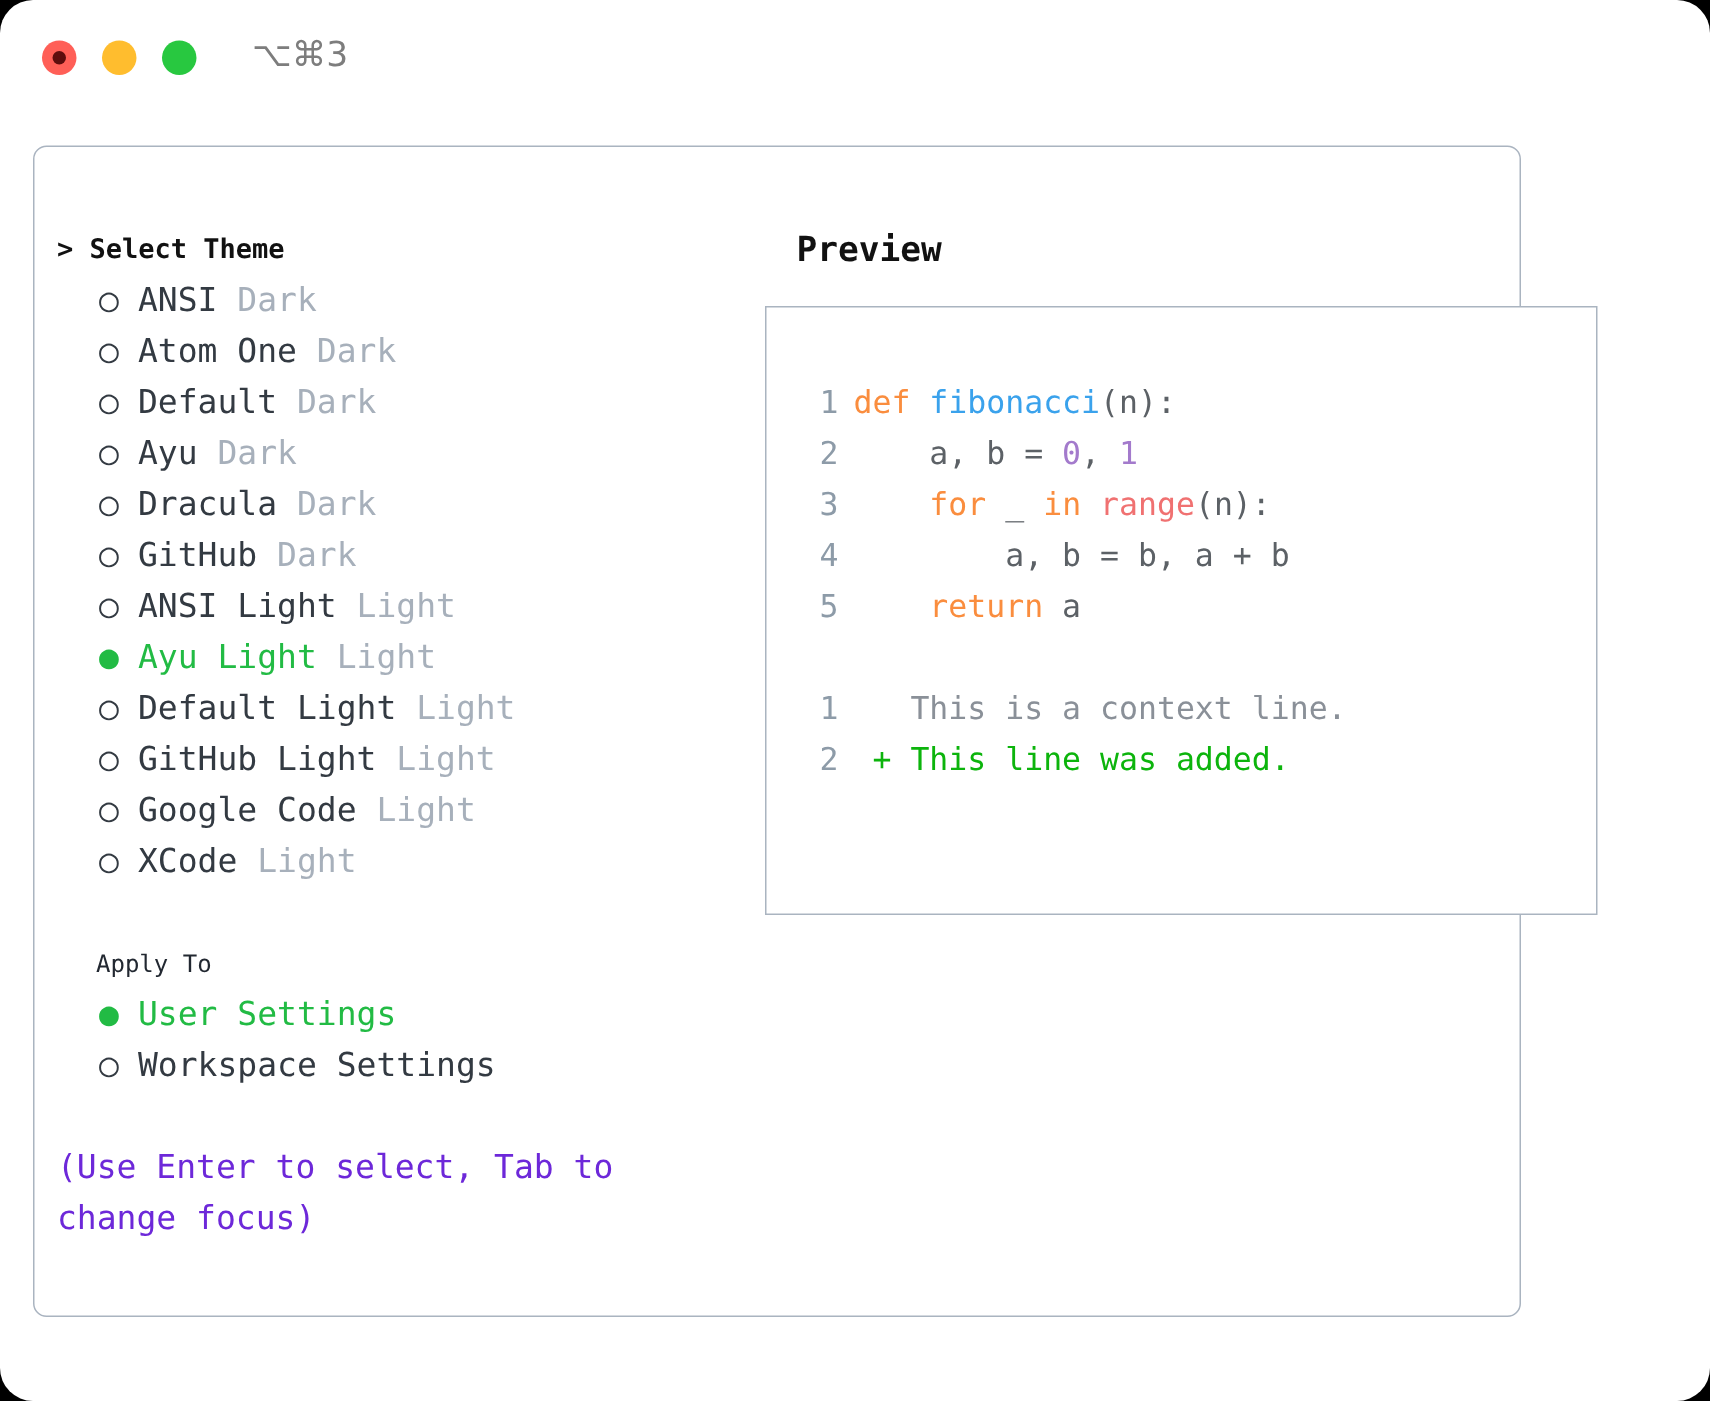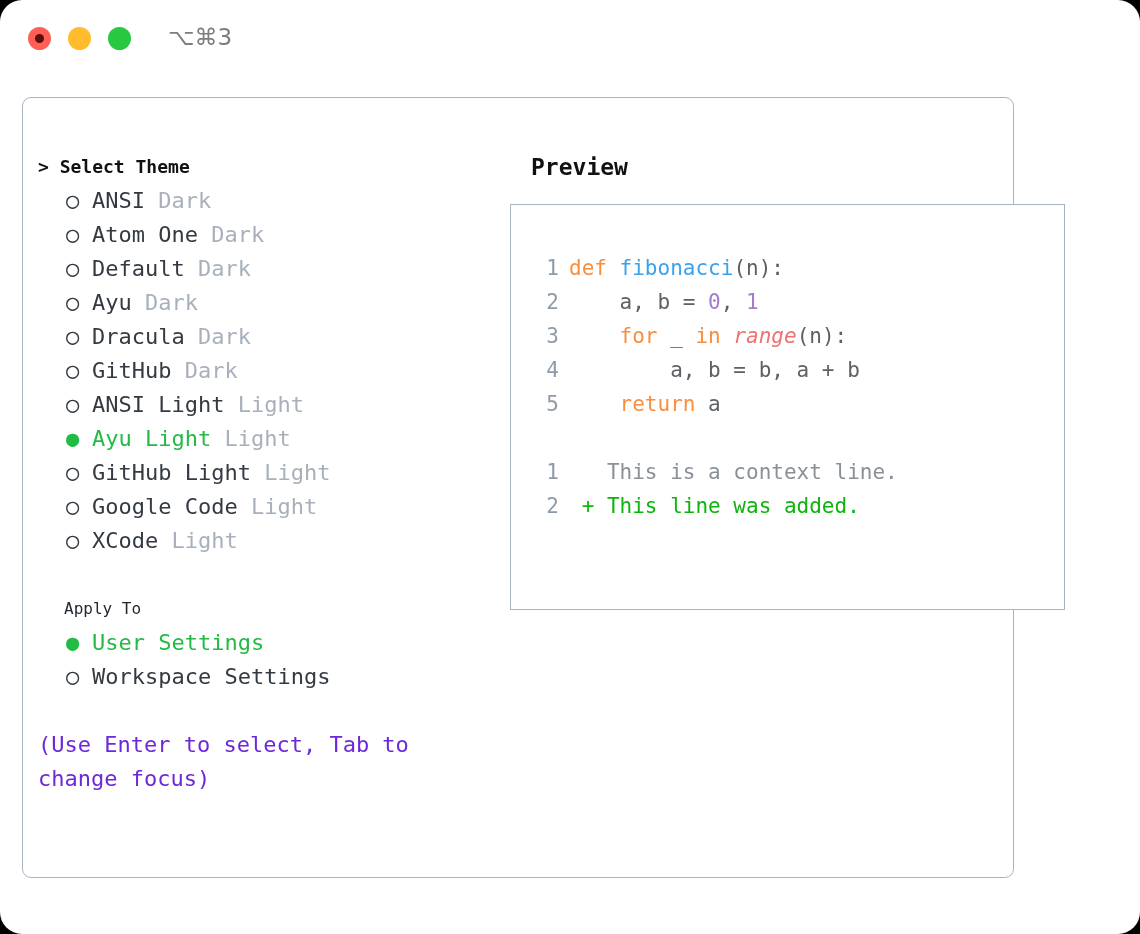--- a/index.html
+++ b/index.html
@@ -164,21 +164,21 @@
   .lineno {
     display: inline-block;
     width: 28px;
     text-align: right;
     color: #8d9ba8;
   }
   .code-text { padding-left: 10px; }
   .tok-kw      { color: #fa8d3e; }
   .tok-fn      { color: #3aa2ec; }
   .tok-num     { color: #a37acc; }
-  .tok-builtin { color: #f07171; font-style: italic; }
+  .tok-builtin { color: #f07171; }
   .tok-plain   { color: #5c6166; }
   .tok-punct   { color: #5c6166; }
   .diff-ctx    { color: #8a9098; margin-top: 20px; }
   .diff-del    { color: #c41a16; }
   .diff-add    { color: #0cb40c; }
   .blank-line  { height: 34px; }
 </style>
 </head>
 <body>
 
@@ -198,20 +198,21 @@
 
       <div id="theme-rows">
           <div class="row"><span class="bullet">○</span><span class="row-label">ANSI</span><span class="variant"> Dark</span></div>
           <div class="row"><span class="bullet">○</span><span class="row-label">Atom One</span><span class="variant"> Dark</span></div>
           <div class="row"><span class="bullet">○</span><span class="row-label">Default</span><span class="variant"> Dark</span></div>
           <div class="row"><span class="bullet">○</span><span class="row-label">Ayu</span><span class="variant"> Dark</span></div>
           <div class="row"><span class="bullet">○</span><span class="row-label">Dracula</span><span class="variant"> Dark</span></div>
           <div class="row"><span class="bullet">○</span><span class="row-label">GitHub</span><span class="variant"> Dark</span></div>
           <div class="row"><span class="bullet">○</span><span class="row-label">ANSI Light</span><span class="variant"> Light</span></div>
           <div class="row selected"><span class="bullet">●</span><span class="row-label">Ayu Light</span><span class="variant"> Light</span></div>
+          <div class="row"><span class="bullet">○</span><span class="row-label">Default Light</span><span class="variant"> Light</span></div>
           <div class="row"><span class="bullet">○</span><span class="row-label">GitHub Light</span><span class="variant"> Light</span></div>
           <div class="row"><span class="bullet">○</span><span class="row-label">Google Code</span><span class="variant"> Light</span></div>
           <div class="row"><span class="bullet">○</span><span class="row-label">XCode</span><span class="variant"> Light</span></div>
         </div>
 
       <div class="spacer-lg"></div>
 
       <div class="apply-head">Apply To</div>
       <div id="apply-rows">
           <div class="row selected"><span class="bullet">●</span><span class="row-label">User Settings</span></div>

